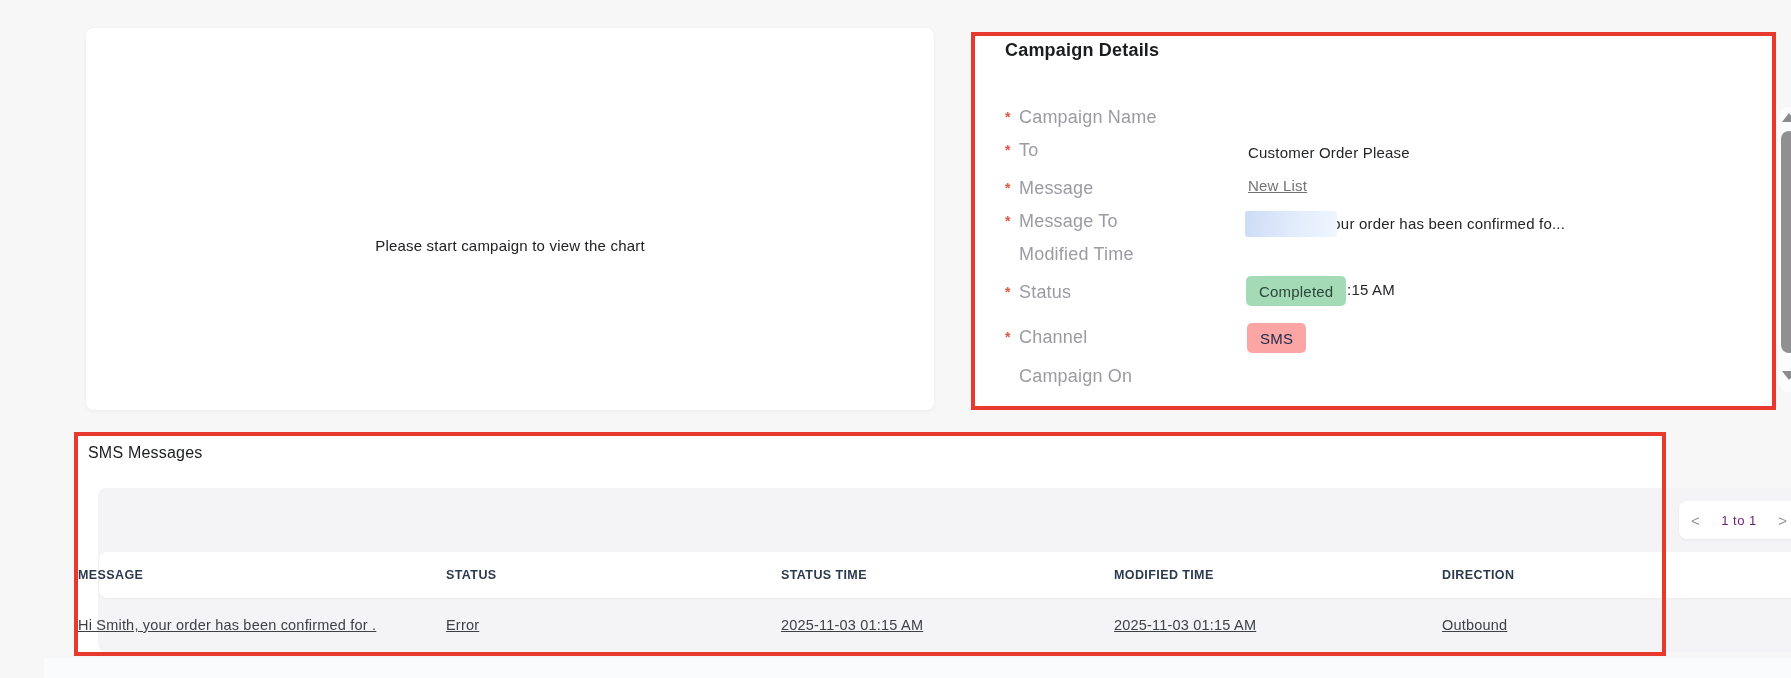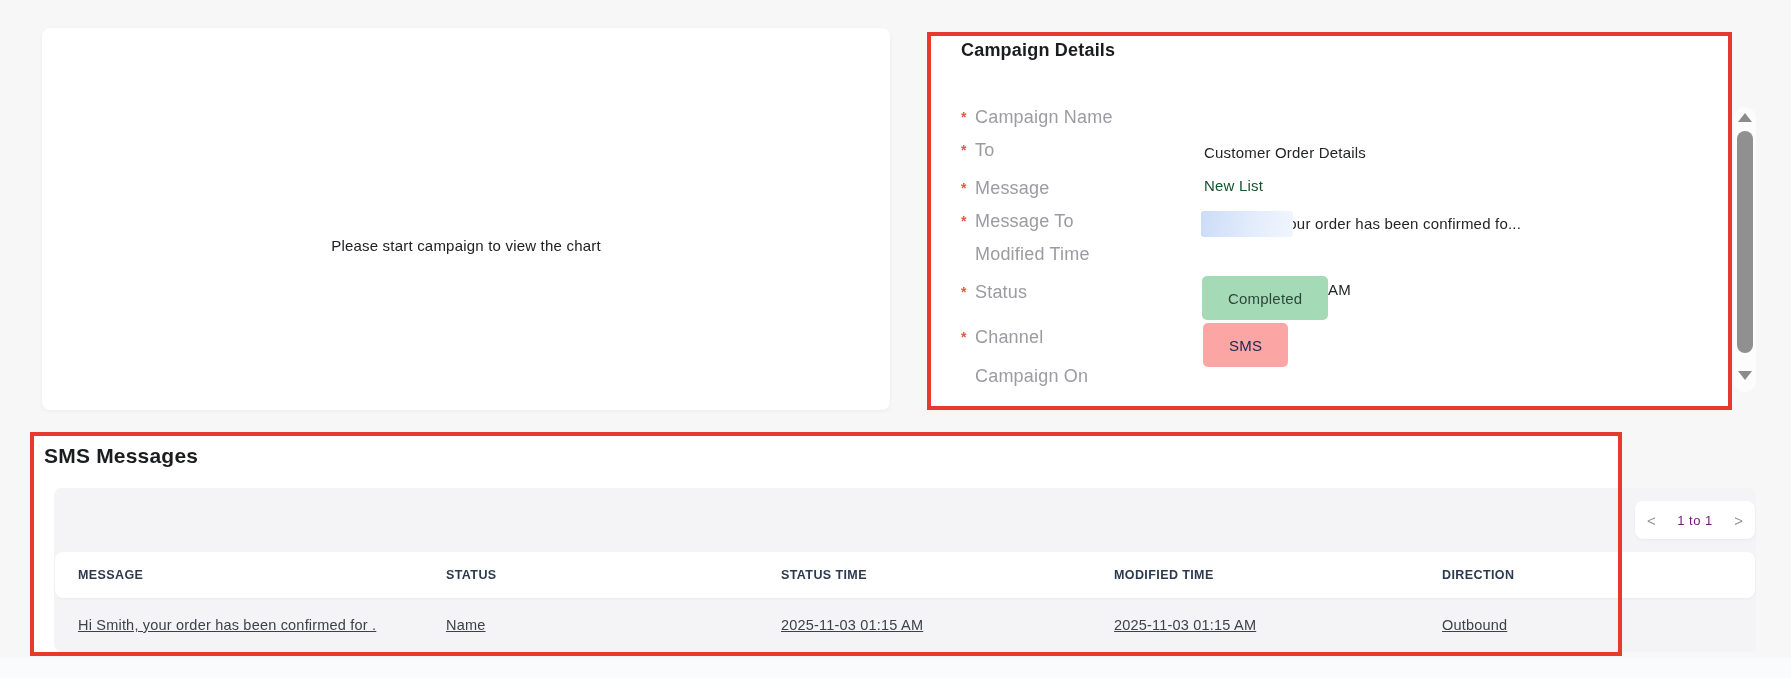--- a/index.html
+++ b/index.html
@@ -4,21 +4,21 @@
 <style>
   * { margin: 0; padding: 0; box-sizing: border-box; }
   html, body { width: 1791px; height: 678px; }
   body {
     position: relative;
     background: #f7f7f8;
     font-family: "Liberation Sans", "DejaVu Sans", sans-serif;
     color: #25282b;
     overflow: hidden;
   }
-  .abs { position: absolute; }
+  .abs { position: absolute; margin-left: 44px; }
 
   
   .chart-card {
     left: 42px; top: 28px; width: 848px; height: 382px;
     background: #ffffff; border-radius: 8px;
     box-shadow: 0 1px 4px rgba(0,0,0,0.05);
   }
   .chart-placeholder {
     position: absolute; left: 0; top: 209px; width: 100%;
     text-align: center; font-size: 15px; color: #202124; letter-spacing: 0.2px;
@@ -33,29 +33,29 @@
     position: absolute; left: 34px; top: 8px;
     font-size: 18px; font-weight: 600; color: #1b1c1e; letter-spacing: 0.2px;
   }
   .field-row { position: absolute; left: 34px; height: 20px; display: flex; align-items: center; }
   .req {
     width: 14px; color: #e4583f; font-size: 14px; font-weight: 700; flex: none;
   }
   .req.empty { visibility: hidden; }
   .field-label { color: #9b9ba1; font-size: 18px; letter-spacing: 0.2px; }
   .field-value-text { position: absolute; font-size: 15px; color: #232527; letter-spacing: 0.2px; white-space: nowrap; }
-  .link { color: #14532d; cursor: pointer; }
+  .link { color: #737373; cursor: pointer; text-decoration: underline; }
   .redacted-pill {
     position: absolute; left: 274px; top: 179px; width: 92px; height: 26px;
     background: linear-gradient(100deg, #ccdcf7 0%, #e2ecfb 55%, #f0f6fe 100%);
     border-radius: 3px; filter: blur(0.4px);
   }
   .badge {
-    position: absolute; height: 44px; display: inline-flex; align-items: center;
-    padding: 0 26px; border-radius: 5px; font-size: 15px; letter-spacing: 0.2px;
+    position: absolute; height: 30px; display: inline-flex; align-items: center;
+    padding: 0 13px; border-radius: 5px; font-size: 15px; letter-spacing: 0.2px;
   }
   .badge-green { left: 275px; top: 244px; background: #a4dab6; color: #2d463a; }
   .badge-blue  { left: 276px; top: 291px; background: #fca5a5; color: #16294c; }
 
   
   .scroll-track {
     left: 1734px; top: 107px; width: 22px; height: 285px;
     background: #fcfcfd; border-radius: 11px;
   }
   .scroll-thumb {
@@ -70,21 +70,21 @@
   .tri-down {
     left: 1738px; top: 371px; width: 0; height: 0;
     border-left: 7px solid transparent; border-right: 7px solid transparent;
     border-top: 9px solid #8b8b8b; cursor: pointer;
   }
 
   
   .sms-bg { left: 30px; top: 432px; width: 1592px; height: 224px; background: #ffffff; }
   .sms-title {
     position: absolute; left: 14px; top: 12px;
-    font-size: 21px; font-weight: 700; color: #1b1c1e; letter-spacing: 0.2px;
+    font-size: 16px; font-weight: 400; color: #1b1c1e; letter-spacing: 0.2px;
   }
   .sms-toolbar {
     left: 54px; top: 488px; width: 1702px; height: 164px;
     background: #f4f4f6; border-radius: 8px;
   }
   .pagination {
     left: 1635px; top: 501px; width: 120px; height: 38px;
     background: #ffffff; border-radius: 8px;
     box-shadow: 0 1px 3px rgba(0,0,0,0.05);
     display: flex; align-items: center; justify-content: space-between;
@@ -129,21 +129,21 @@
   <div class="chart-placeholder">Please start campaign to view the chart</div>
 </div>
 
 <div class="abs campaign-panel">
   <div class="campaign-title">Campaign Details</div>
 
   <div class="field-row" style="top:75px">
     <span class="req">*</span>
     <span class="field-label">Campaign Name</span>
   </div>
-  <div class="field-value-text" style="left:277px; top:112px">Customer Order Details</div>
+  <div class="field-value-text" style="left:277px; top:112px">Customer Order Please</div>
 
   <div class="field-row" style="top:108px">
     <span class="req">*</span>
     <span class="field-label">To</span>
   </div>
   <div class="field-value-text link" style="left:277px; top:145px">New List</div>
 
   <div class="field-row" style="top:146px">
     <span class="req">*</span>
     <span class="field-label">Message</span>
@@ -198,21 +198,21 @@
 </div>
 
 <div class="abs table-header-card"></div>
 <div class="th col-0">MESSAGE</div>
 <div class="th col-1">STATUS</div>
 <div class="th col-2">STATUS TIME</div>
 <div class="th col-3">MODIFIED TIME</div>
 <div class="th col-4">DIRECTION</div>
 
 <div class="td col-0">Hi Smith, your order has been confirmed for .</div>
-<div class="td col-1">Name</div>
+<div class="td col-1">Error</div>
 <div class="td col-2">2025-11-03 01:15 AM</div>
 <div class="td col-3">2025-11-03 01:15 AM</div>
 <div class="td col-4">Outbound</div>
 
 <div class="abs bottom-strip"></div>
 
 <div class="abs annotation annotation-campaign"></div>
 <div class="abs annotation annotation-sms"></div>
 
 </body></html>

